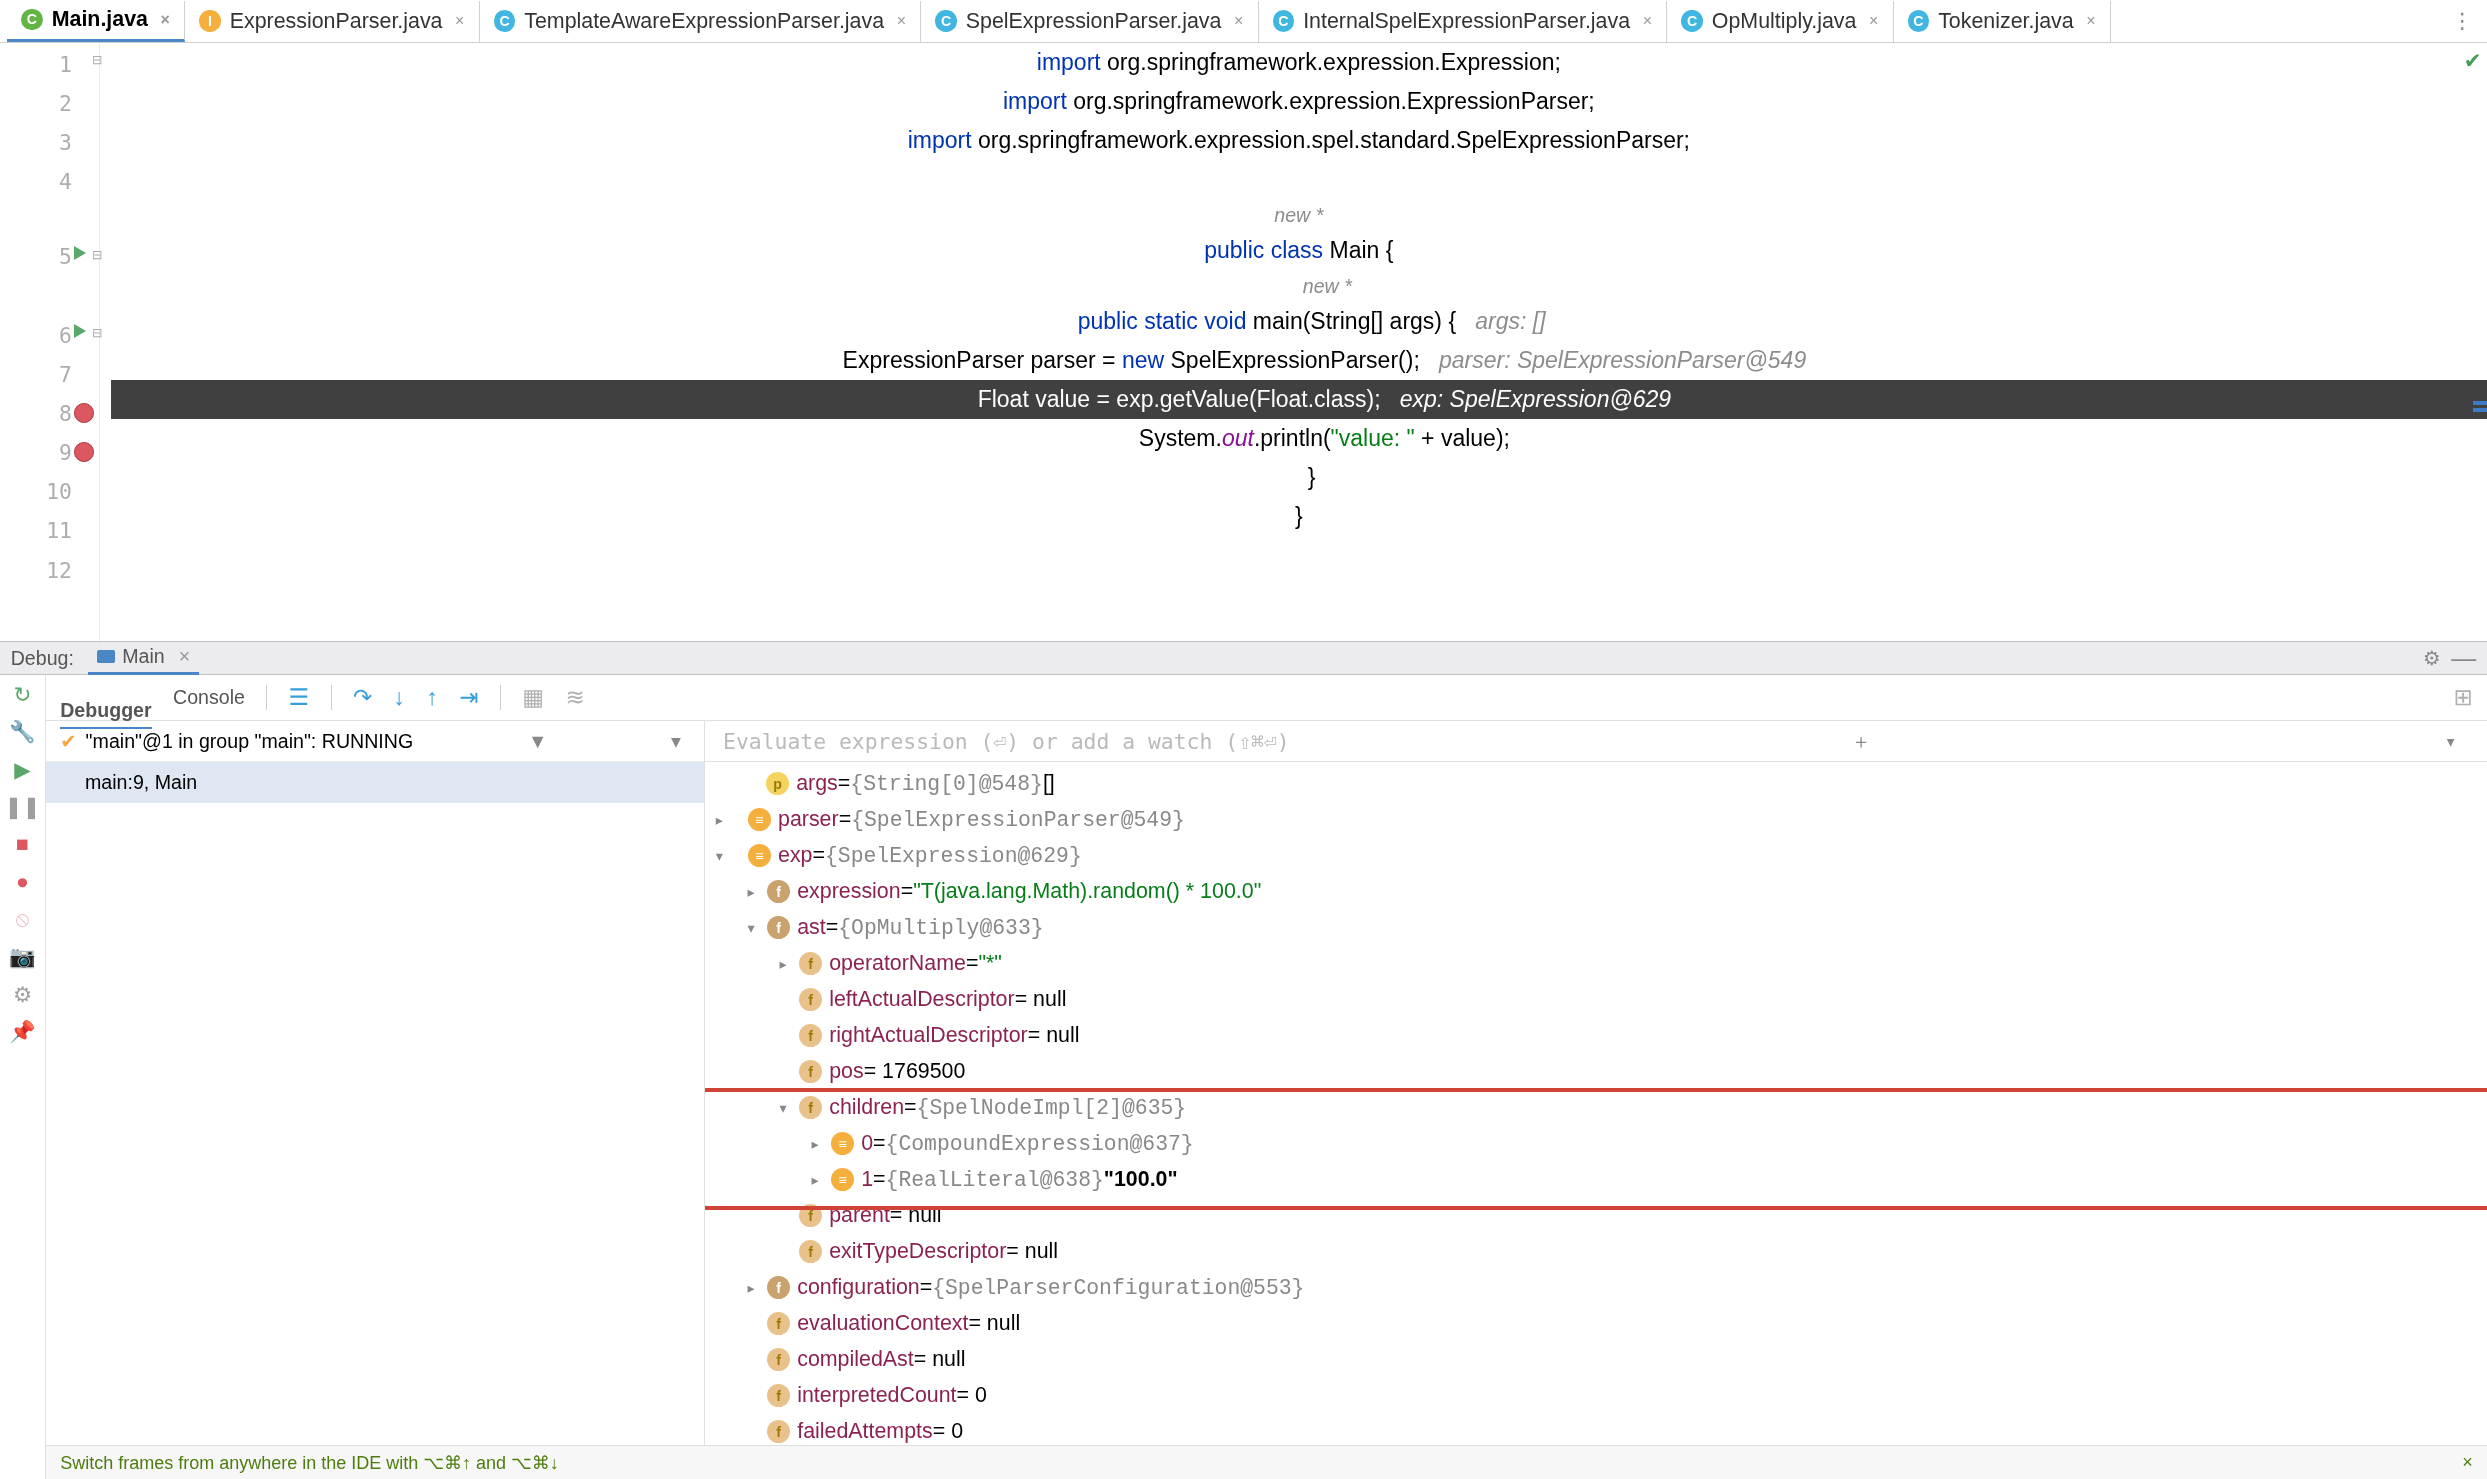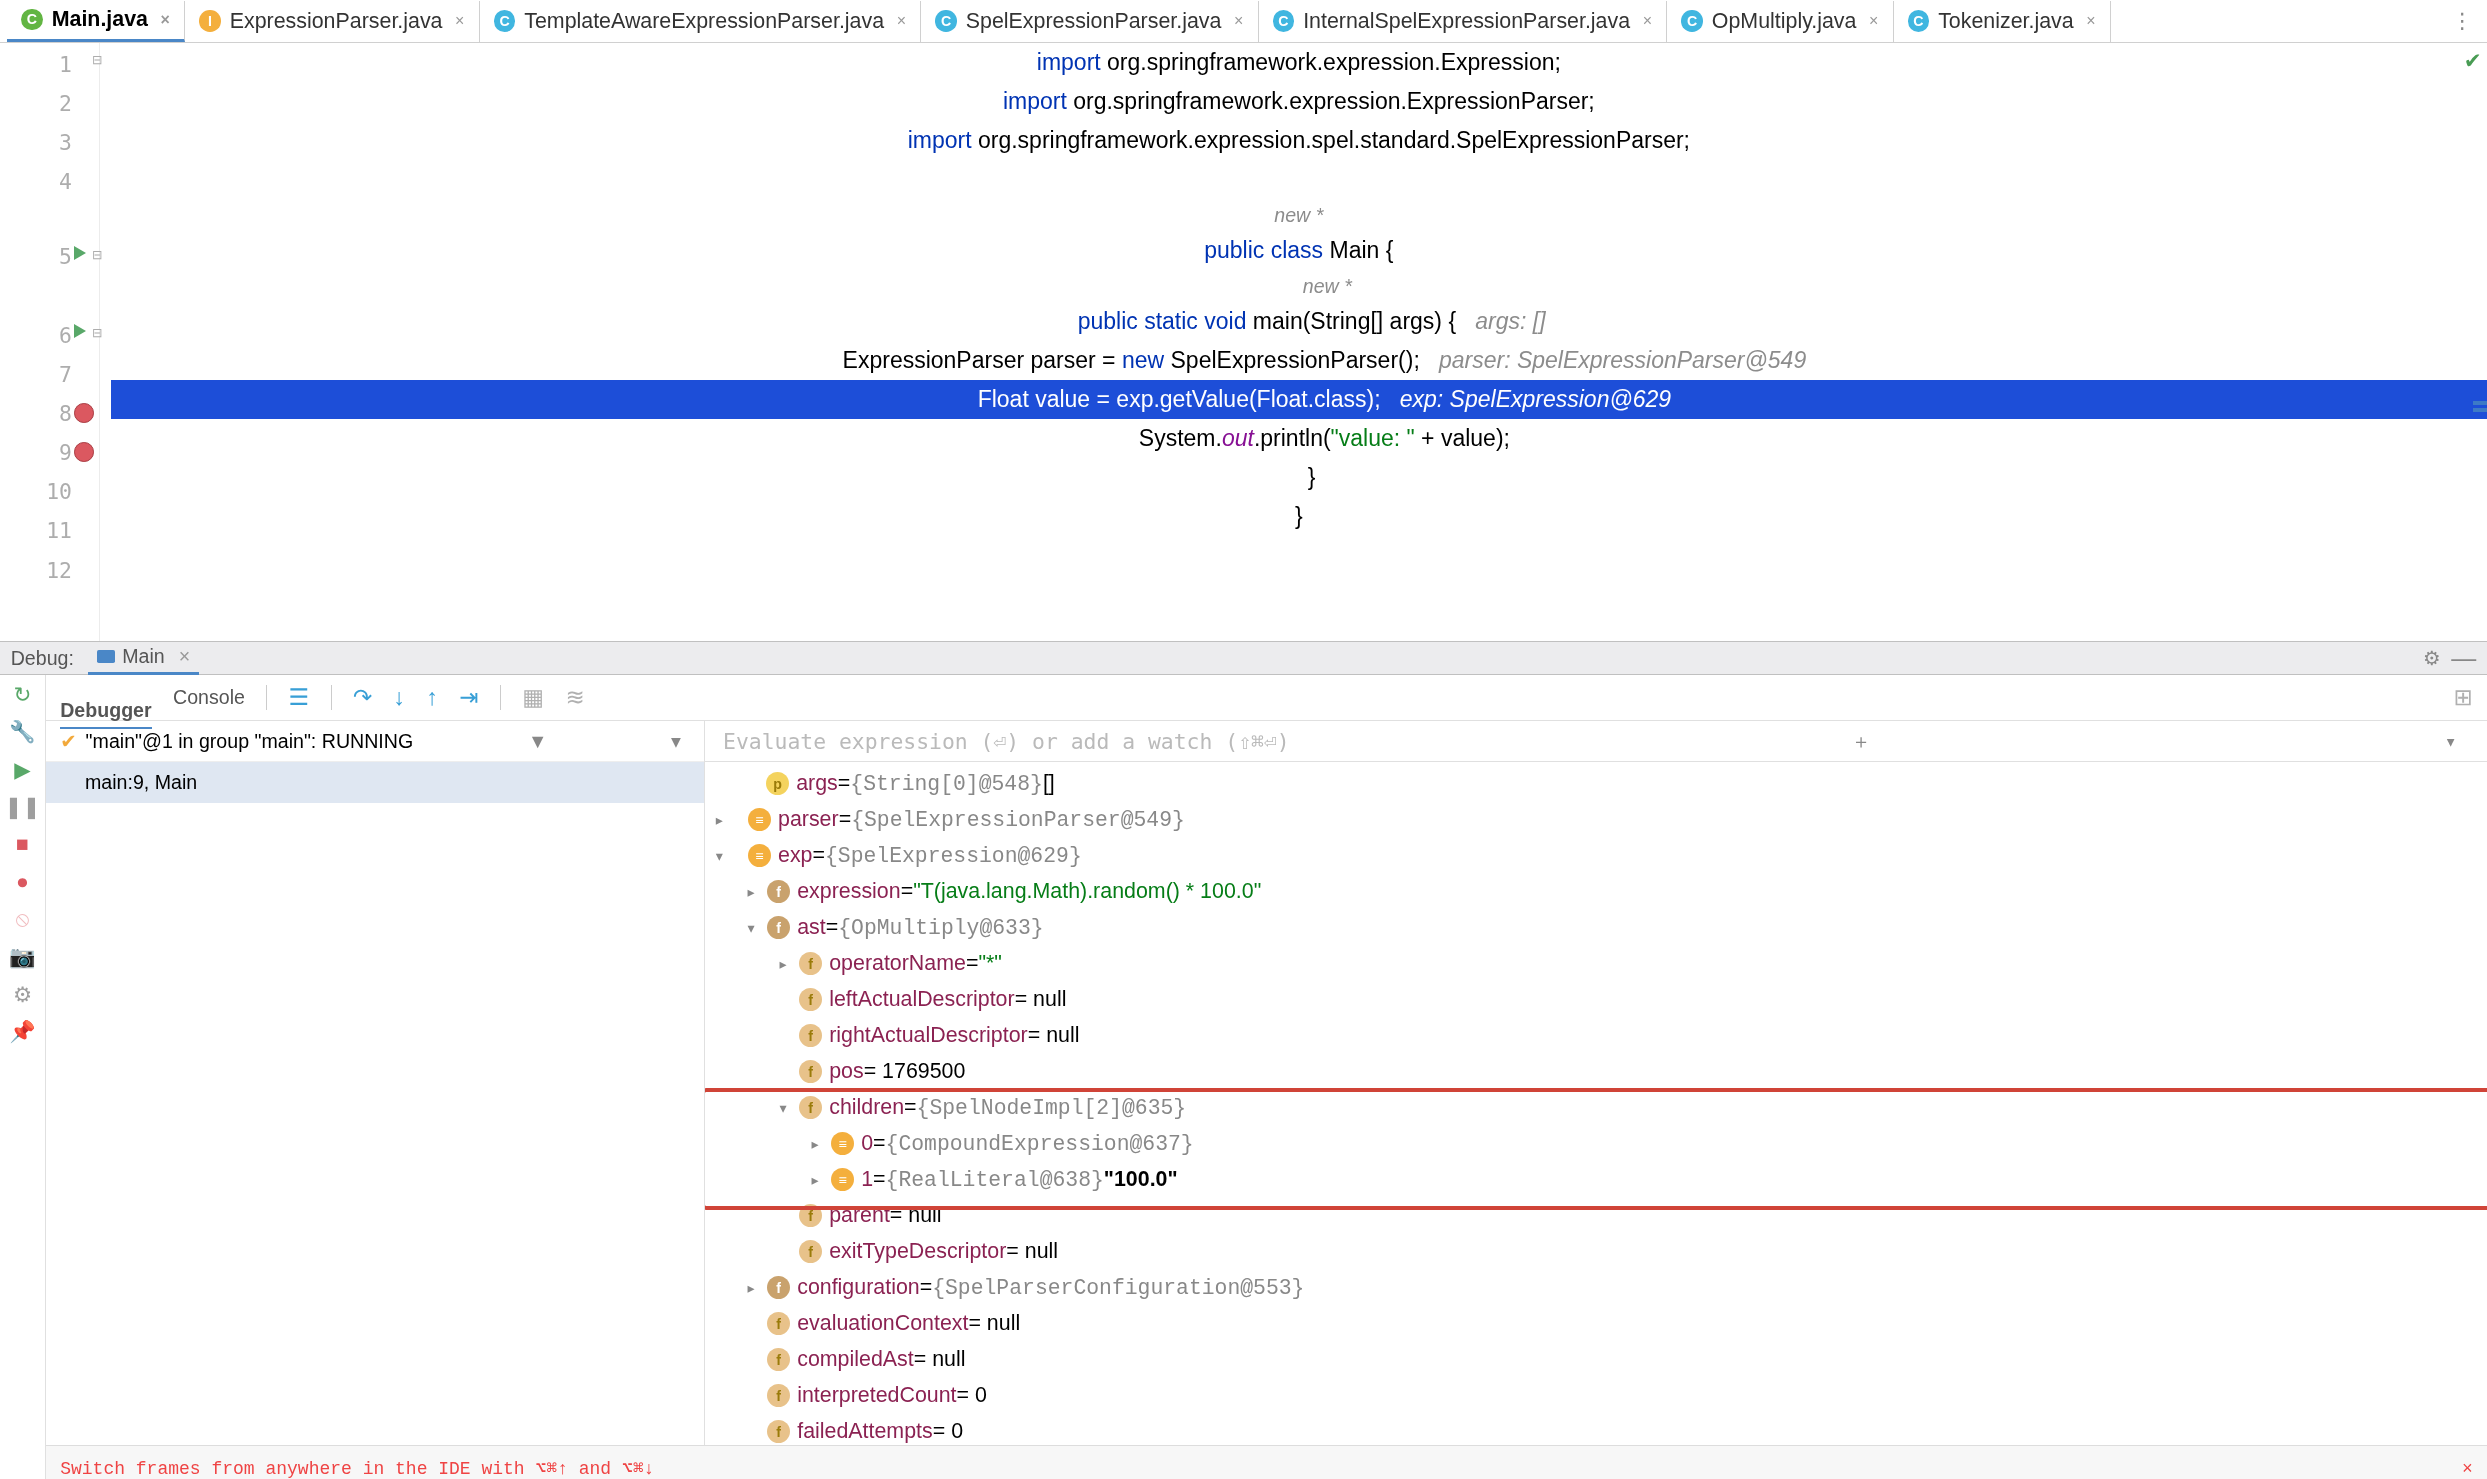--- a/index.html
+++ b/index.html
@@ -25,21 +25,21 @@
 .fold { position:absolute; left:91px; width:12.5px; height:12.5px; color:#adadad; display:flex; align-items:center; justify-content:center; font-size:12.5px; }
 
 .code { flex:1; font-family:Liberation Sans, sans-serif; font-size:23px; line-height:39px; padding-left:10.7px; position:relative;text-align:center; }
 .cline { height:39px; white-space:pre; }
 .kw { color:#0033b3; }
 .str { color:#067d17; }
 .hint { color:#8c8c8c; font-style:italic; }
 .pname { color:#8c8c8c; background:#f0f0f0; padding:0 5.3px; border-radius:3.6px; font-style:normal; }
 .field { color:#871094; font-style:italic; }
 .current-line { background:#fcfaed; }
-.exec-line { background:#1d4ed8; color:#fff; }
+.exec-line { background:#404040; color:#fff; }
 .exec-line .kw,.exec-line .hint { color:#fff; }
 .redbox { border:3.6px solid #d04438; border-radius:3.6px; padding:0 3.6px; display:inline-block; }
 
 .right-gut { position:absolute; right:0; top:0; width:19.6px; height:100%; }
 .check { position:absolute; top:5.3px; right:5.3px; color:#499c54; font-size:21.4px; }
 .blue-mark { position:absolute; right:0; width:14.2px; height:3.6px; background:#3d7ac6; }
 
 
 .debug-bar { height:34px; background:#ececee; border-top:0.9px solid #c0c0c0; border-bottom:0.9px solid #c0c0c0; display:flex; align-items:center; padding:0 10.7px; font-size:19.6px; color:#555; }
 .debug-label { margin-right:14.2px; }
@@ -85,21 +85,21 @@
 .vicon.o { background:#f4af3d; color:#fff; }
 .vicon.f { background:#c9a26d; color:#fff; }
 .vicon.ff { background:#e8c28a; color:#9a7b0a; }
 .vname { color:#8b2252; }
 .vgrey { color:#888;font-family:Liberation Mono, monospace; }
 .vstr { color:#067d17; font-weight:500; }
 .red-highlight { position:relative; }
 .red-highlight::before { content:''; position:absolute; left:-3.6px; top:-1.8px; right:-5.3px; height:114px; border:4.5px solid #d04438; border-radius:5.3px; pointer-events:none; }
 
 
-.status-bar { position:absolute; bottom:0; left:46px; right:0; height:34px; background:#f7f7f7; border-top:0.9px solid #ddd; display:flex; align-items:flex-end; padding:0 14.2px; font-size:18px; color:#ef4444;font-family:Liberation Mono, monospace; }
+.status-bar { position:absolute; bottom:0; left:46px; right:0; height:34px; background:#f7f7f7; border-top:0.9px solid #ddd; display:flex; align-items:center; padding:0 14.2px; font-size:18px; color:#4d7c0f; }
 .status-bar .x { margin-left:auto; }
 </style>
 </head>
 <body>
 
 <div class="tabs">
   <div class="tab active">
       <span class="tab-icon-c">C</span>
       <span>Main.java</span>
       <span class="close-x">×</span>

